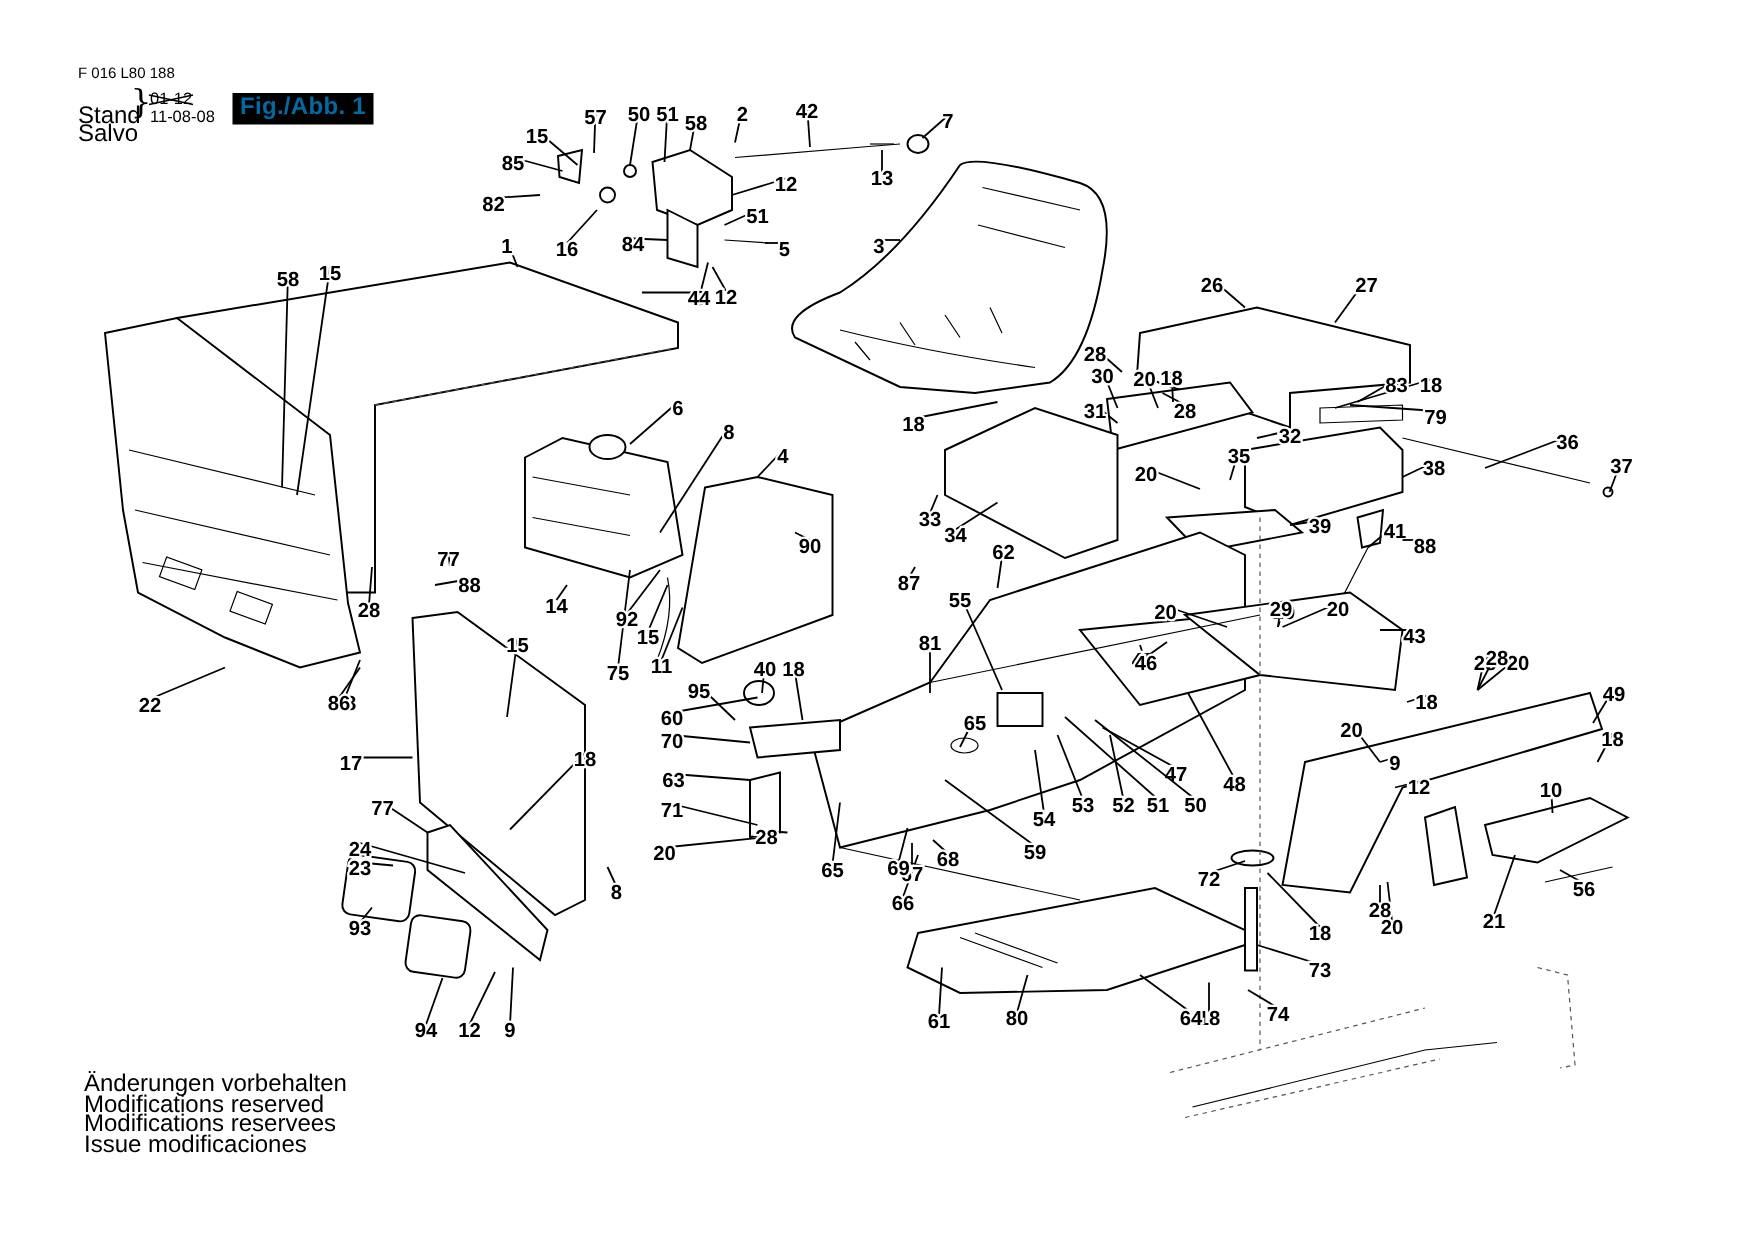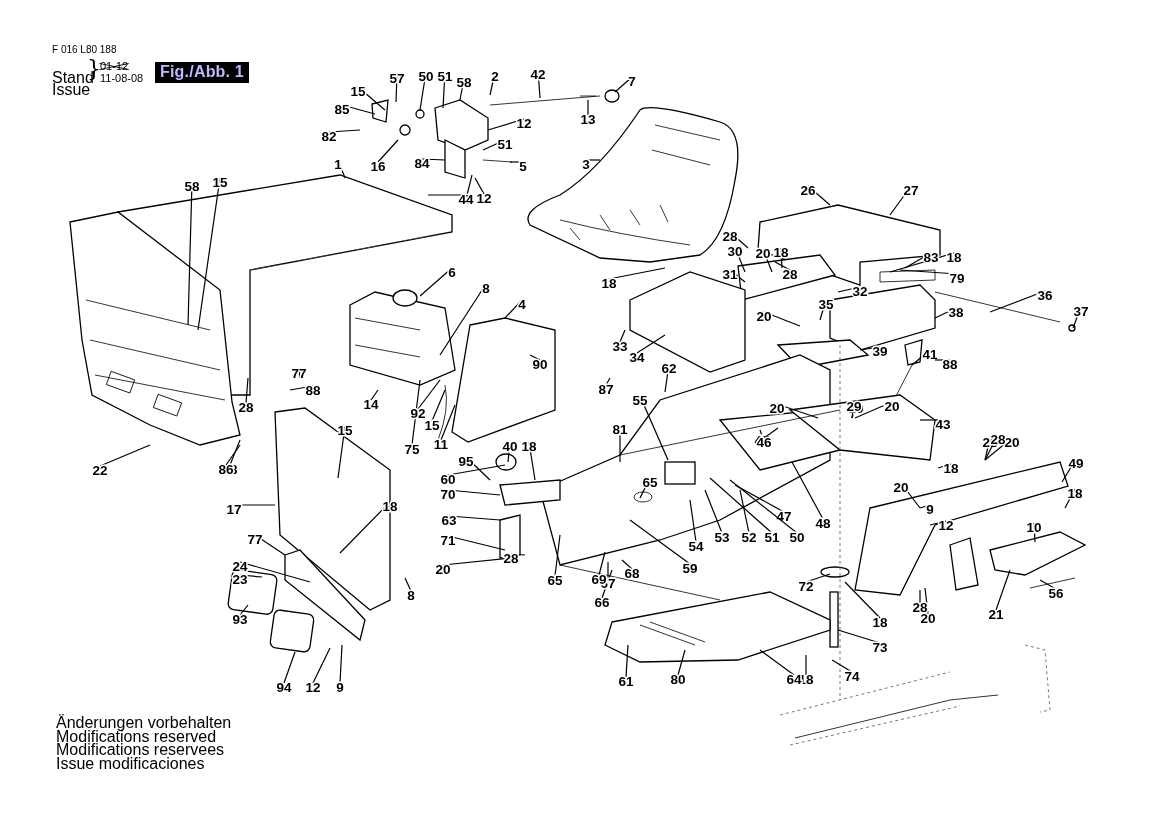--- a/index.html
+++ b/index.html
@@ -4,36 +4,36 @@
 <style>
   html,body{margin:0;padding:0;background:#fff;}
   body{width:1168px;height:825px;position:relative;overflow:hidden;font-family:"Liberation Sans",sans-serif;color:#000;}
   .hdr-code{position:absolute;left:52px;top:44px;font-size:10px;}
   .hdr-stand{position:absolute;left:52px;top:60px;font-size:16px;line-height:12px;margin-top:12px;}
   .brace{position:absolute;left:87px;top:58px;font-size:22px;line-height:22px;font-family:"DejaVu Serif",serif;}
   .hdr-dates{position:absolute;left:100px;top:60px;font-size:11px;line-height:12px;}
   .strike{display:inline-block;position:relative;}
   .strike::after{content:"";position:absolute;left:-1px;right:-1px;top:6px;border-top:1px solid #000;transform:rotate(-12deg);}
   .strike::before{content:"";position:absolute;left:-1px;right:-1px;top:6px;border-top:1px solid #000;transform:rotate(12deg);}
-  .fig{position:absolute;left:155px;top:62px;background:#000;color:#c4b5fd;font-weight:bold;font-size:16px;padding:1px 5px 2px 5px;letter-spacing:0.2px;}
+  .fig{position:absolute;left:155px;top:62px;background:#000;color:#0369a1;font-weight:bold;font-size:16px;padding:1px 5px 2px 5px;letter-spacing:0.2px;}
   .notes{position:absolute;left:56px;top:716px;font-size:16px;line-height:13.5px;}
   svg#diagram{position:absolute;left:0;top:0;}
   .lbl{font-family:"Liberation Sans",sans-serif;font-weight:bold;font-size:13.5px;fill:#000;}
   .lead{stroke:#000;stroke-width:1.2;fill:none;}
   .part{stroke:#000;stroke-width:1.3;fill:#fff;}
   .thin{stroke:#000;stroke-width:0.8;fill:none;}
   .dash{stroke:#555;stroke-width:0.8;fill:none;stroke-dasharray:3 3;}
 </style>
 </head>
 <body>
 
 <div class="hdr-code">F 016 L80 188</div>
 <div class="hdr-stand">
   <div>Stand</div>
-  <div>Issue</div>
+  <div>Salvo</div>
 </div>
 <div class="brace">}</div>
 <div class="hdr-dates">
   <div><span class="strike">01-12</span></div>
   <div>11-08-08</div>
 </div>
 <div class="fig">Fig./Abb. 1</div>
 
 <svg id="diagram" width="1168" height="825" viewBox="0 0 1168 825">
 

